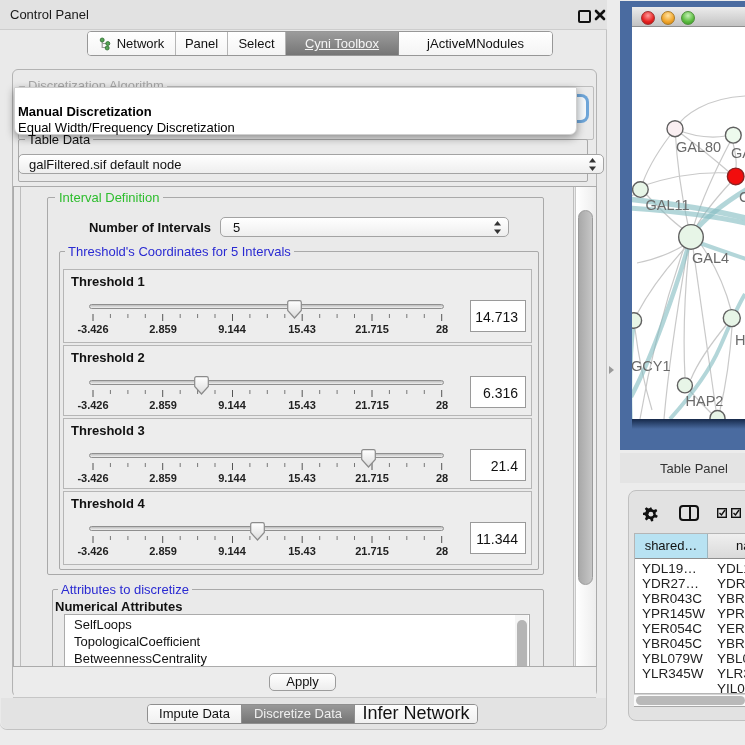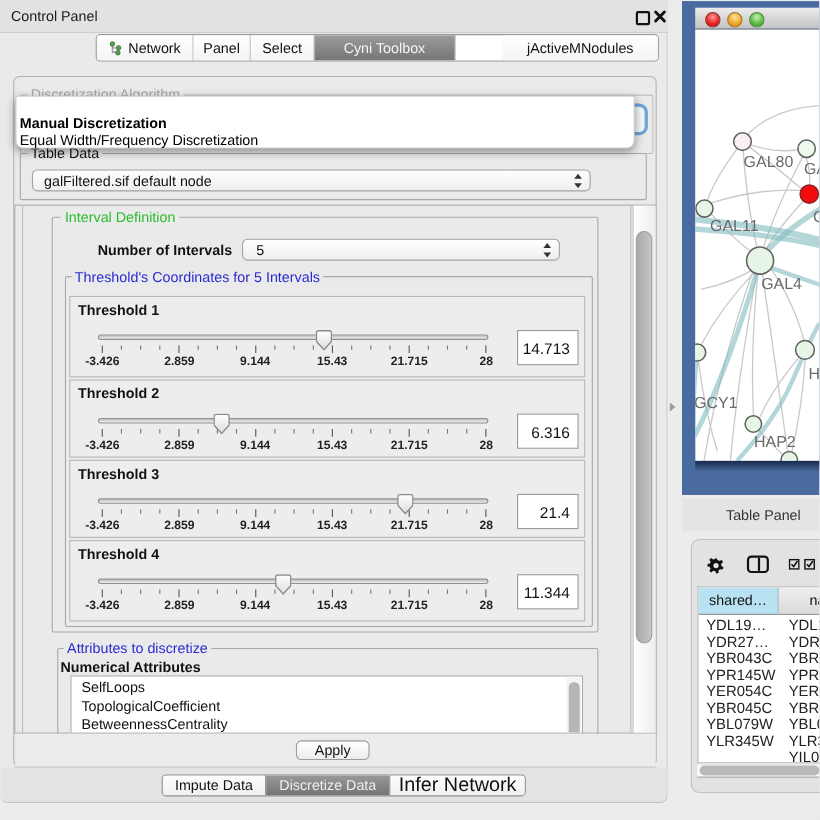--- a/index.html
+++ b/index.html
@@ -26,39 +26,39 @@
     <svg width="13" height="14" viewBox="0 0 13 14" style="margin-right:5px">
       <path d="M3.2 3.5 L3.2 11 M3.2 6.5 L8 6.5 M3.2 10.5 L7.5 10.5" stroke="#9a9a9a" stroke-width="1.2" fill="none"></path>
       <circle cx="3.2" cy="3" r="2" fill="#56a556" stroke="#2e6b2e" stroke-width="0.8"></circle>
       <circle cx="8.8" cy="6.5" r="2" fill="#56a556" stroke="#2e6b2e" stroke-width="0.8"></circle>
       <circle cx="8.2" cy="11" r="2" fill="#56a556" stroke="#2e6b2e" stroke-width="0.8"></circle>
     </svg>
     <span style="font-size:13px;color:#111;">Network</span>
   </div>
   <div style="display:flex;align-items:center;justify-content:center;width:52px;box-sizing:border-box;border-right:1px solid #b5b5b5;background:linear-gradient(#ffffff,#f4f4f4);font-size:13px;color:#111;">Panel</div>
   <div style="display:flex;align-items:center;justify-content:center;width:58px;box-sizing:border-box;border-right:1px solid #b5b5b5;background:linear-gradient(#ffffff,#f4f4f4);font-size:13px;color:#111;">Select</div>
-  <div style="display:flex;align-items:center;justify-content:center;width:128px;box-sizing:border-box;border-right:1px solid #8a8a8a;background:linear-gradient(#9b9b9b,#767676);font-size:13px;color:#f5f5f5;">Cyni Toolbox</div>
-  <div style="display:flex;align-items:center;justify-content:center;width:141px;box-sizing:border-box;background:linear-gradient(#ffffff,#f4f4f4);font-size:13px;color:#111;margin-left:43px;">jActiveMNodules</div>
+  <div style="display:flex;align-items:center;justify-content:center;width:113px;box-sizing:border-box;border-right:1px solid #8a8a8a;background:linear-gradient(#9b9b9b,#767676);font-size:13px;color:#f5f5f5;text-decoration:underline;">Cyni Toolbox</div>
+  <div style="display:flex;align-items:center;justify-content:center;width:153px;box-sizing:border-box;background:linear-gradient(#ffffff,#f4f4f4);font-size:13px;color:#111;">jActiveMNodules</div>
 </div>
 
 <div class="abs" id="tabpanel" style="left:12px;top:69px;width:585px;height:628px;background:#eaeaea;border:1px solid #b3b3b3;border-radius:6px;box-sizing:border-box;"></div>
 
 <div class="abs" style="left:18px;top:86px;width:574px;height:52px;border:1px solid #bdbdbd;border-radius:2px;"></div>
 <div class="abs" style="left:25px;top:78px;font-size:13px;color:#a6a6a6;background:#eaeaea;padding:0 3px;">Discretization Algorithm</div>
 
 <div class="abs" style="left:552px;top:97px;width:34px;height:23px;border-radius:5px;background:#f4f8fb;box-shadow:0 0 0 3px #6ea5d8;"></div>
 
 <div class="abs" id="popup" style="z-index:50;left:14px;top:87px;width:563px;height:48px;background:#ffffff;border:1px solid #d0d0d0;border-radius:1px 1px 7px 7px;box-shadow:0 3px 9px rgba(0,0,0,0.4);box-sizing:border-box;">
   <div style="position:absolute;left:3px;top:16px;font-size:13px;font-weight:bold;color:#000;">Manual Discretization</div>
   <div style="position:absolute;left:3px;top:32px;font-size:13px;color:#000;">Equal Width/Frequency Discretization</div>
 </div>
 
 <div class="abs" style="left:18px;top:139px;width:568px;height:41px;border:1px solid #a9a9a9;border-radius:2px;"></div>
 <div class="abs" style="left:25px;top:132px;font-size:13px;color:#111;background:#eaeaea;padding:0 3px;">Table Data</div>
-<div class="abs combo" style="left:29px;top:154px;width:508px;height:20px;background:linear-gradient(#ffffff,#eeeeee);border:1px solid #a3a3a3;border-radius:5px;box-sizing:border-box;">
+<div class="abs combo" style="left:18px;top:154px;width:586px;height:20px;background:linear-gradient(#ffffff,#eeeeee);border:1px solid #a3a3a3;border-radius:5px;box-sizing:border-box;">
   <span style="position:absolute;left:10px;top:2px;font-size:13px;color:#111;">galFiltered.sif default node</span>
   <svg style="position:absolute;right:6px;top:3px" width="9" height="13" viewBox="0 0 9 13">
       <path d="M4.5 0 L8 4.5 L1 4.5 Z" fill="#333"></path>
       <path d="M4.5 13 L8 8.5 L1 8.5 Z" fill="#333"></path>
     </svg>
 </div>
 
 <div class="abs" id="scrollpane" style="left:13px;top:186px;width:584px;height:481px;border:1px solid #ababab;background:#eaeaea;box-sizing:border-box;overflow:hidden;"></div>
 
 <div class="abs" style="left:20px;top:187px;width:552px;height:479px;border-left:1px solid #bdbdbd;border-right:1px solid #bdbdbd;"></div>

